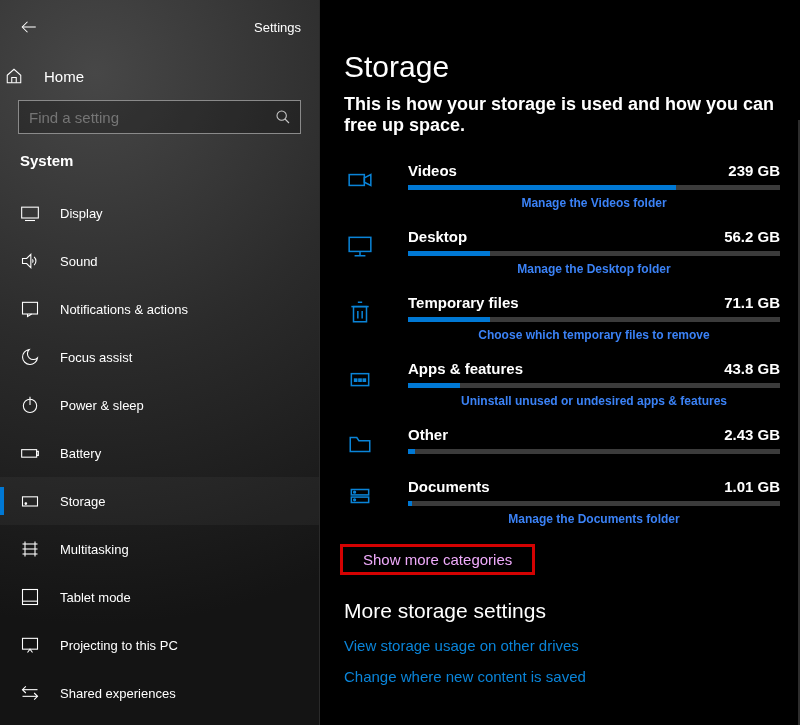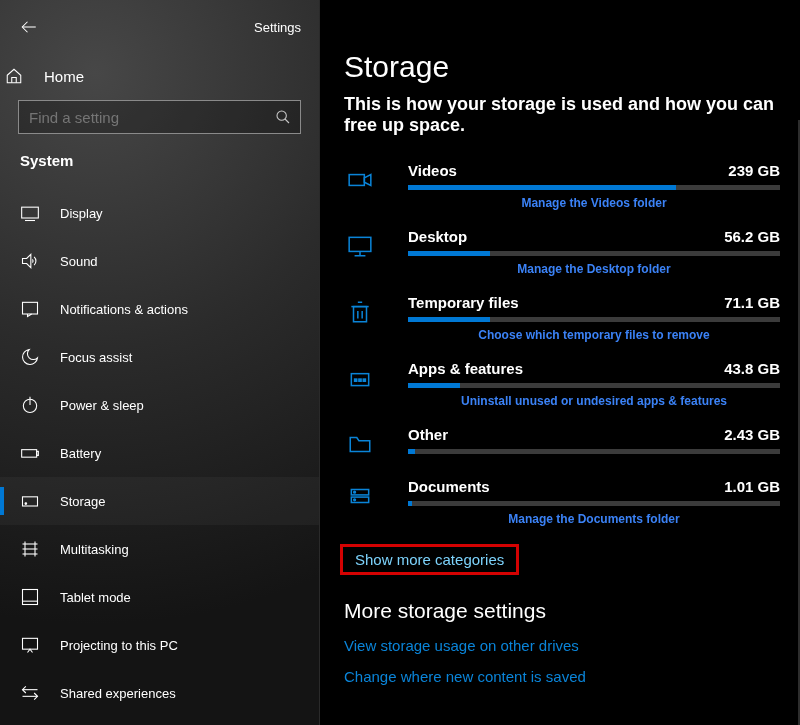--- a/index.html
+++ b/index.html
@@ -111,23 +111,23 @@
     margin: 6px 0 6px 0;
     position: relative;
   }
   .bar-fill {
     position: absolute; left:0; top:0; bottom:0;
     background: #0078d4;
   }
   .cat-desc { font-size: 12px; color: #3b82f6; text-align: center; }
   .show-more {
     display: inline-block;
-    color: #7dd3fc;
+    color: #f0abfc;
     font-size: 15px;
-    padding: 4px 12px;
+    padding: 4px 20px;
     margin: 8px 0 18px -4px;
     border: 3px solid #d40202;
   }
   .section-h2 { font-size: 21px; font-weight: 400; margin: 6px 0 14px 0; }
   .link-item { color: #0a84d8; font-size: 15px; margin-bottom: 14px; cursor: pointer; }
   svg { display:block; }
   .scroll-track {
     position:absolute; right:0; top:120px; bottom:0; width:2px; background:#2d2d2d;
   }
 </style>

